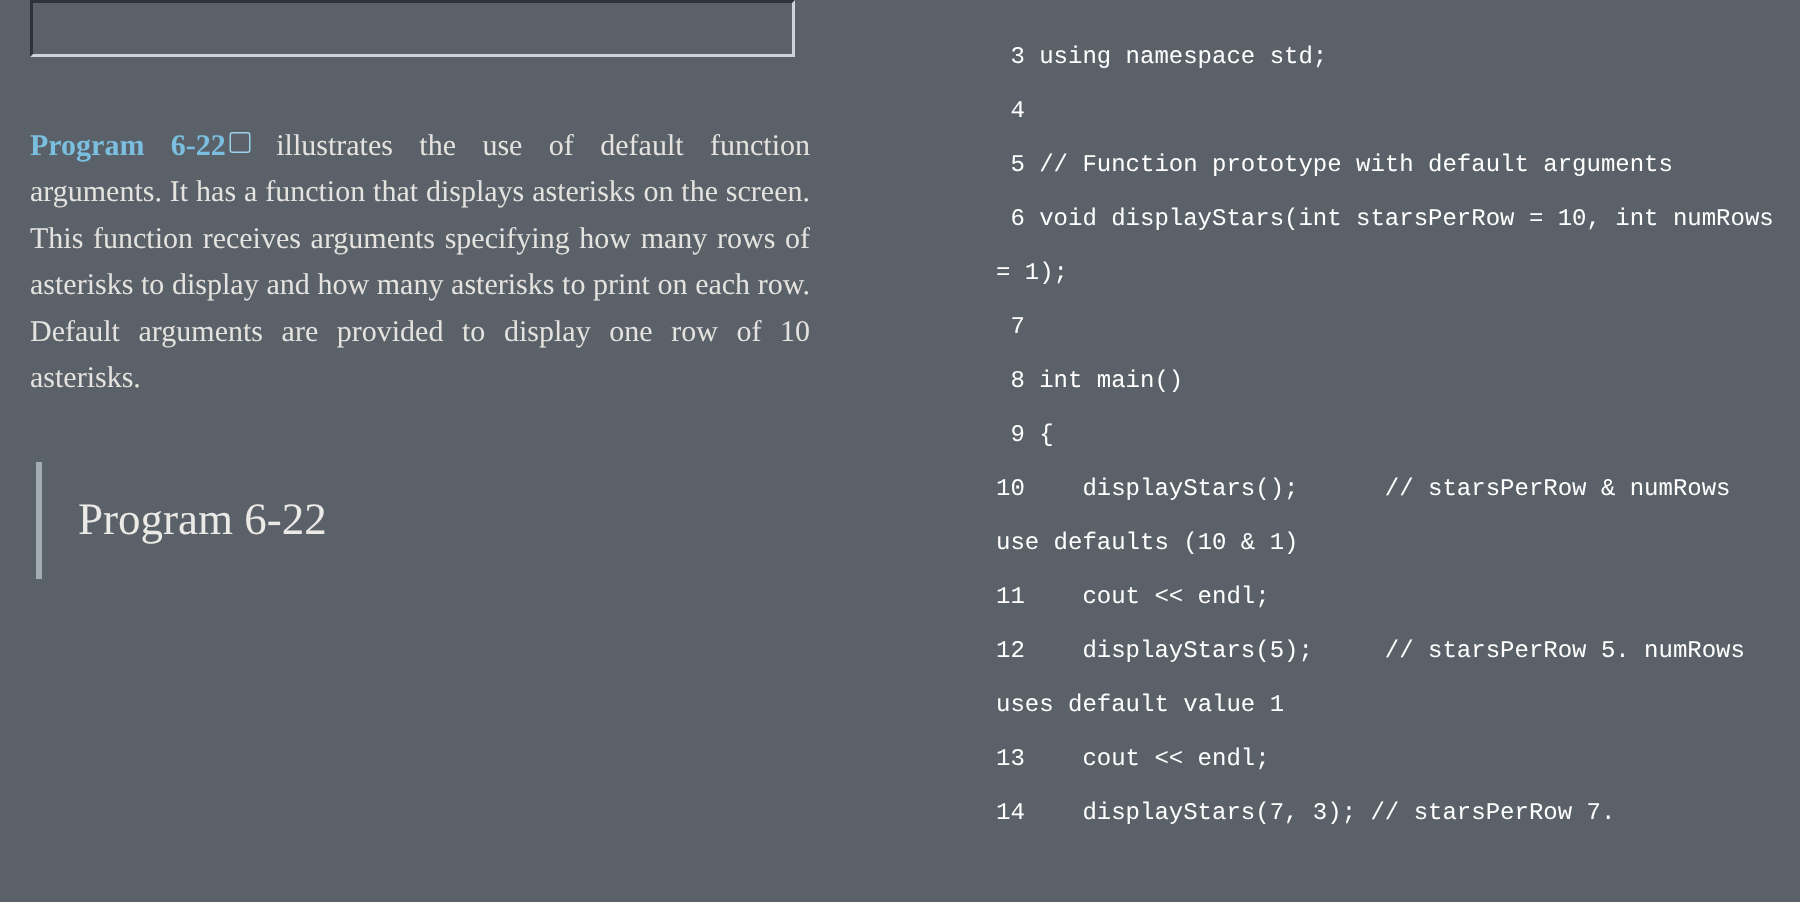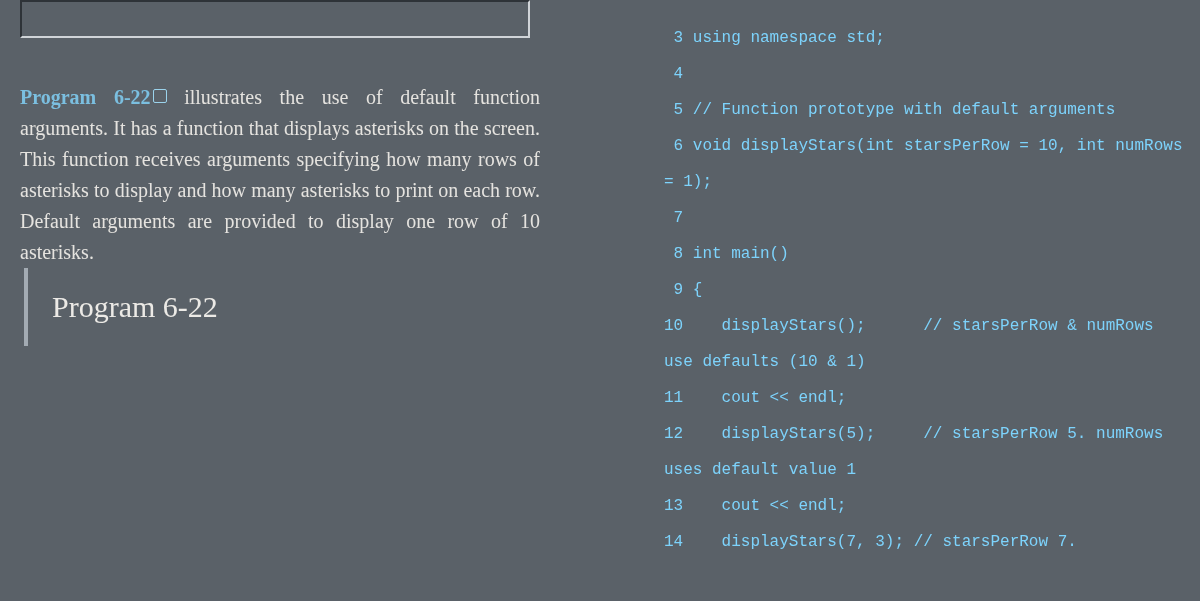--- a/index.html
+++ b/index.html
@@ -29,20 +29,21 @@
     color: #e8e6e3;
     font-family: Georgia, serif;
     font-size: 18px;
     outline: none;
   }
   .para {
     font-size: 20px;
     line-height: 1.55;
     text-align: justify;
     color: #e5e3df;
+    margin-bottom: 40px;
   }
   .para .link {
     color: #7bbfe0;
     font-weight: bold;
     cursor: pointer;
   }
   .para .link-icon {
     display: inline-block;
     width: 14px;
     height: 14px;
@@ -61,21 +62,21 @@
   .heading-block h2 {
     font-family: Georgia, 'Times New Roman', serif;
     font-weight: normal;
     font-size: 30px;
     color: #eceae6;
   }
   .code {
     font-family: 'Courier New', Courier, monospace;
     font-size: 16px;
     line-height: 2.25;
-    color: #7dd3fc;
+    color: #ffffff;
     white-space: pre-wrap;
     word-wrap: break-word;
   }
   .code .ln {
     display: inline-block;
     width: 2ch;
     text-align: right;
     margin-right: 1ch;
   }
   .col-left .code-wrap {

